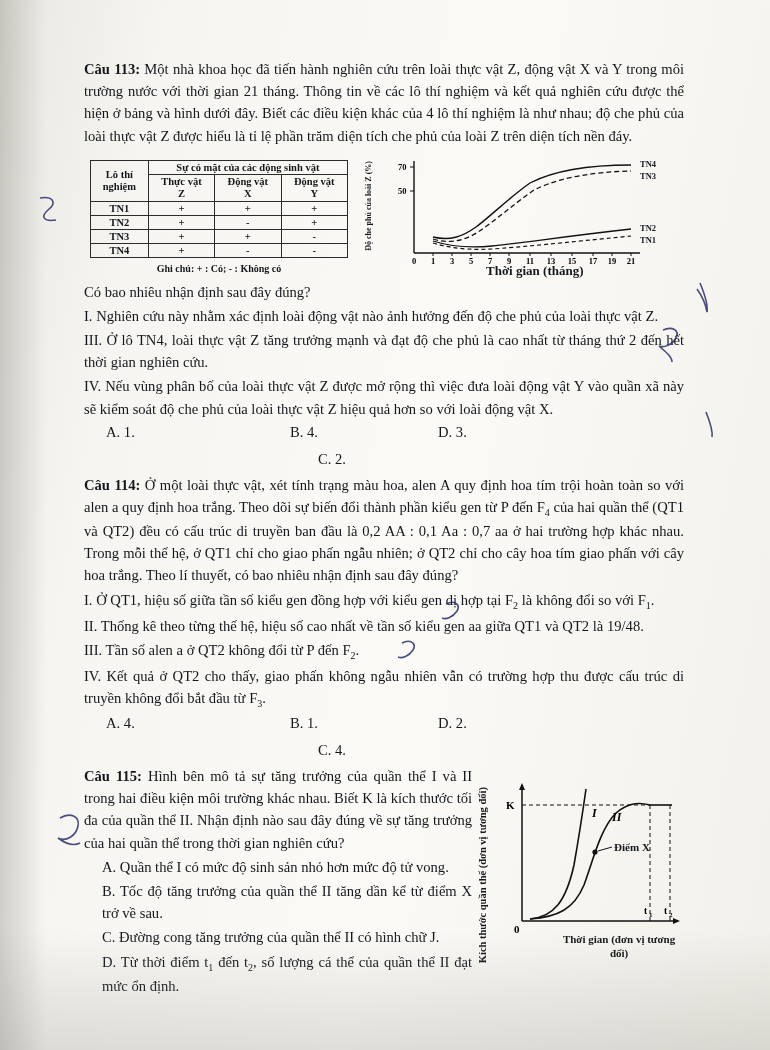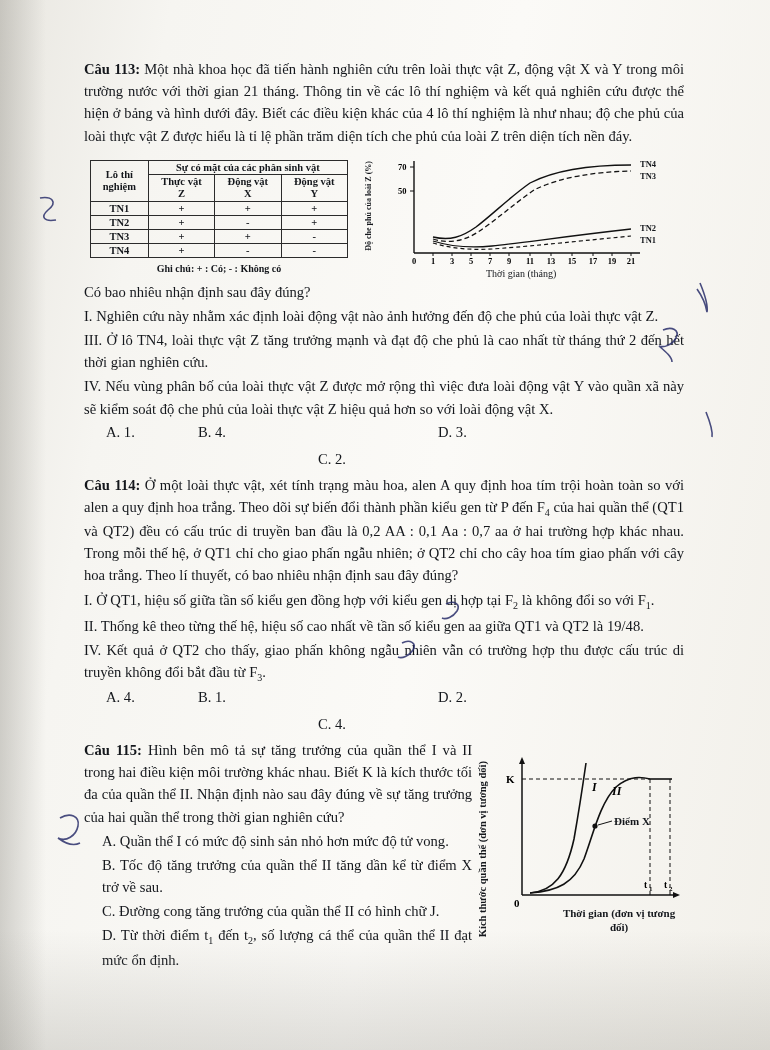--- a/index.html
+++ b/index.html
@@ -40,26 +40,26 @@
   table td,table th{border:1px solid #2b2b2b;padding:1px 3px;text-align:center;font-weight:bold;}
   .tbl-note{font-size:10px;font-weight:bold;margin-top:5px;text-align:center;}
   
   .chart-wrap{position:relative;width:300px;height:120px;margin-left:18px;}
   .ylab{
     position:absolute;left:-2px;top:4px;
     writing-mode:vertical-rl;transform:rotate(180deg);
     font-size:8px;font-weight:bold;white-space:nowrap;
   }
   .chart-svg{position:absolute;left:14px;top:0;}
-  .xlab{position:absolute;left:120px;bottom:-2px;font-size:10px;font-weight:normal;}
+  .xlab{position:absolute;left:120px;bottom:-2px;font-size:13px;font-weight:bold;}
   .series-lab{position:absolute;font-size:8.5px;font-weight:bold;}
   
   .ans-row{display:flex;margin:4px 0 6px 0;font-size:14.6px;}
   .ans-row .a{width:92px;padding-left:22px;}
-  .ans-row .b{width:120px;}
+  .ans-row .b{width:120px;text-align:right;}
   .ans-row .c{width:120px;margin-top:27px;}
   .ans-row .d{width:120px;}
   
   .q115-wrap{display:flex;}
   .q115-text{width:392px;}
   .growth-wrap{position:relative;width:210px;height:190px;margin-left:4px;margin-top:16px;}
   .gy-lab{
     position:absolute;left:0px;top:6px;
     writing-mode:vertical-rl;transform:rotate(180deg);
     font-size:10.5px;font-weight:bold;line-height:1.25;text-align:center;
@@ -82,21 +82,21 @@
     <div class="fig-row">
 
       <div class="tbl-wrap">
         <table>
           <tbody>
               <tr>
             <td rowspan="2" style="width:52px;line-height:1.15;">
               <div>Lô thí</div>
               <div>nghiệm</div>
             </td>
-            <td colspan="3">Sự có mặt của các phân sinh vật</td>
+            <td colspan="3">Sự có mặt của các động sinh vật</td>
           </tr>
           <tr>
             <td class="sub" style="width:62px;line-height:1.15;">
               <div>Thực vật</div>
               <div>Z</div>
             </td>
             <td class="sub" style="width:62px;line-height:1.15;">
               <div>Động vật</div>
               <div>X</div>
             </td>
@@ -200,20 +200,21 @@
       <div class="b">B. 4.</div>
       <div class="c">C. 2.</div>
       <div class="d">D. 3.</div>
     </div>
 
     <p class="para">
       <span class="q-label">Câu 114:</span><span> Ở một loài thực vật, xét tính trạng màu hoa, alen A quy định hoa tím trội hoàn toàn so với alen a quy định hoa trắng. Theo dõi sự biến đổi thành phần kiểu gen từ P đến F<sub>4</sub> của hai quần thể (QT1 và QT2) đều có cấu trúc di truyền ban đầu là 0,2 AA : 0,1 Aa : 0,7 aa ở hai trường hợp khác nhau. Trong mỗi thế hệ, ở QT1 chỉ cho giao phấn ngẫu nhiên; ở QT2 chỉ cho cây hoa tím giao phấn với cây hoa trắng. Theo lí thuyết, có bao nhiêu nhận định sau đây đúng?</span>
     </p>
     <p class="para">I. Ở QT1, hiệu số giữa tần số kiểu gen đồng hợp với kiểu gen dị hợp tại F<sub>2</sub> là không đổi so với F<sub>1</sub>.</p>
     <p class="para">II. Thống kê theo từng thế hệ, hiệu số cao nhất về tần số kiểu gen aa giữa QT1 và QT2 là 19/48.</p>
+    <p class="para">III. Tần số alen a ở QT2 không đổi từ P đến F<sub>2</sub>.</p>
     <p class="para">IV. Kết quả ở QT2 cho thấy, giao phấn không ngẫu nhiên vẫn có trường hợp thu được cấu trúc di truyền không đổi bắt đầu từ F<sub>3</sub>.</p>
 
     <div class="ans-row">
       <div class="a">A. 4.</div>
       <div class="b">B. 1.</div>
       <div class="c">C. 4.</div>
       <div class="d">D. 2.</div>
     </div>
 
     <div class="q115-wrap">

